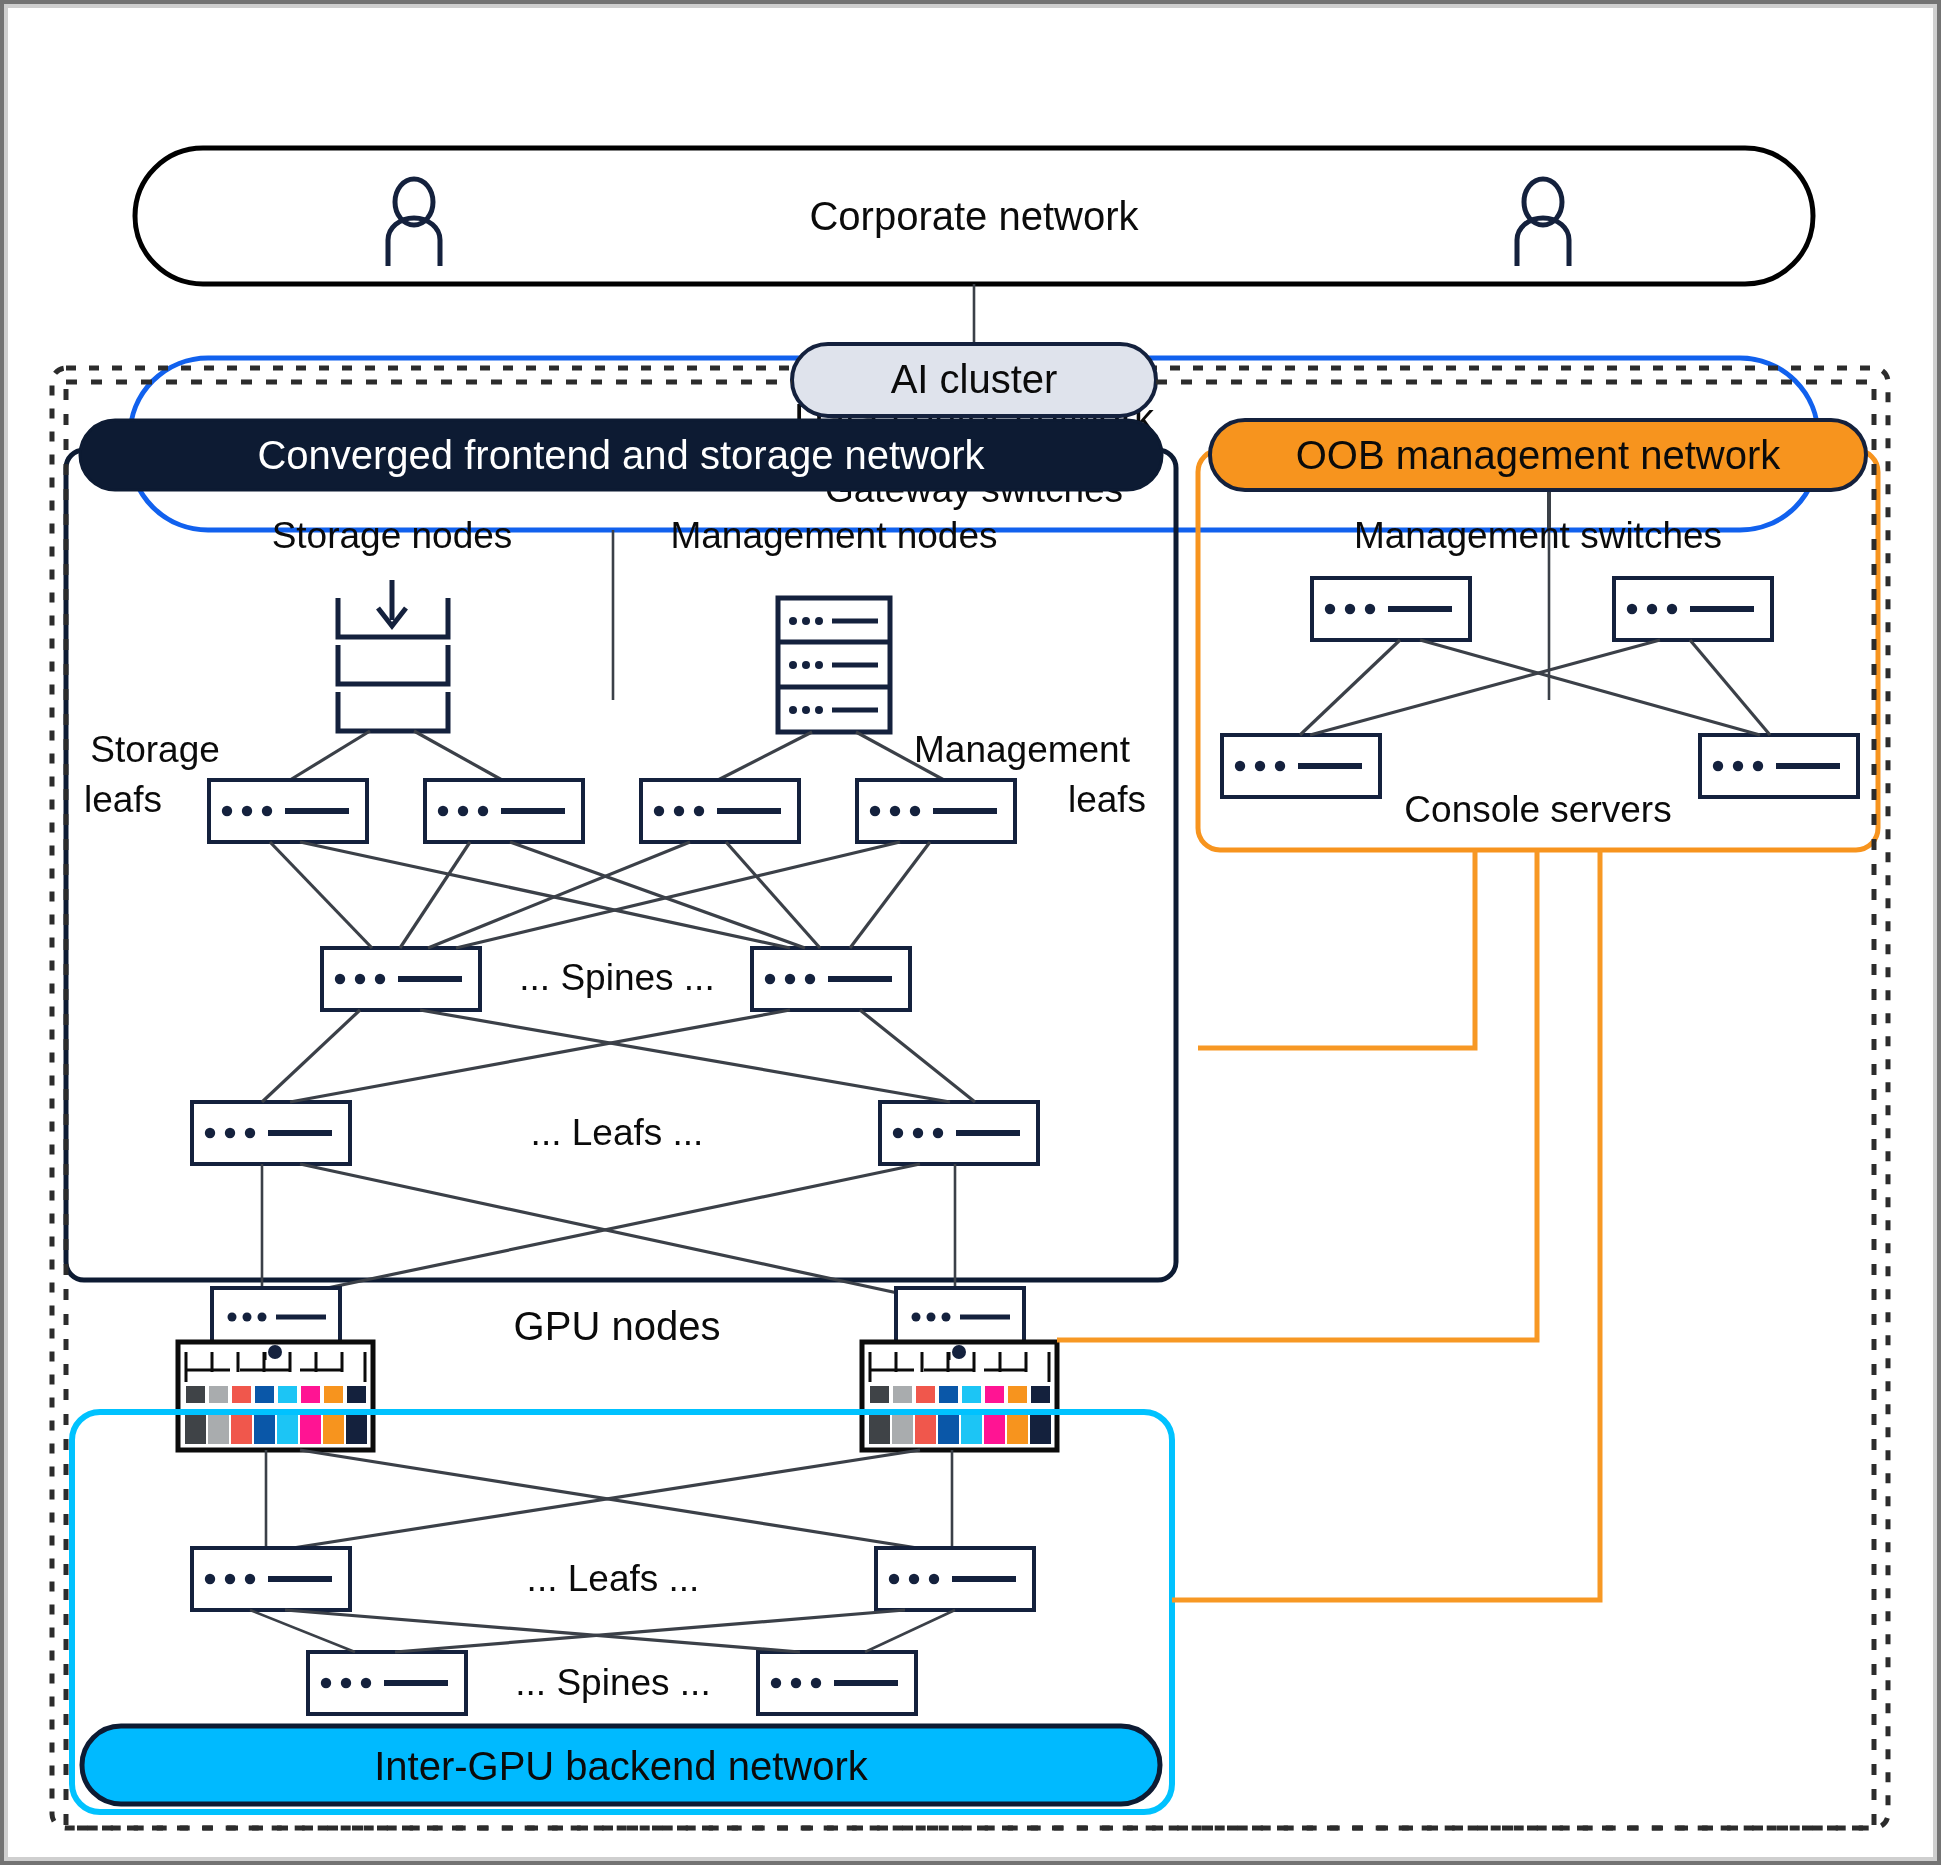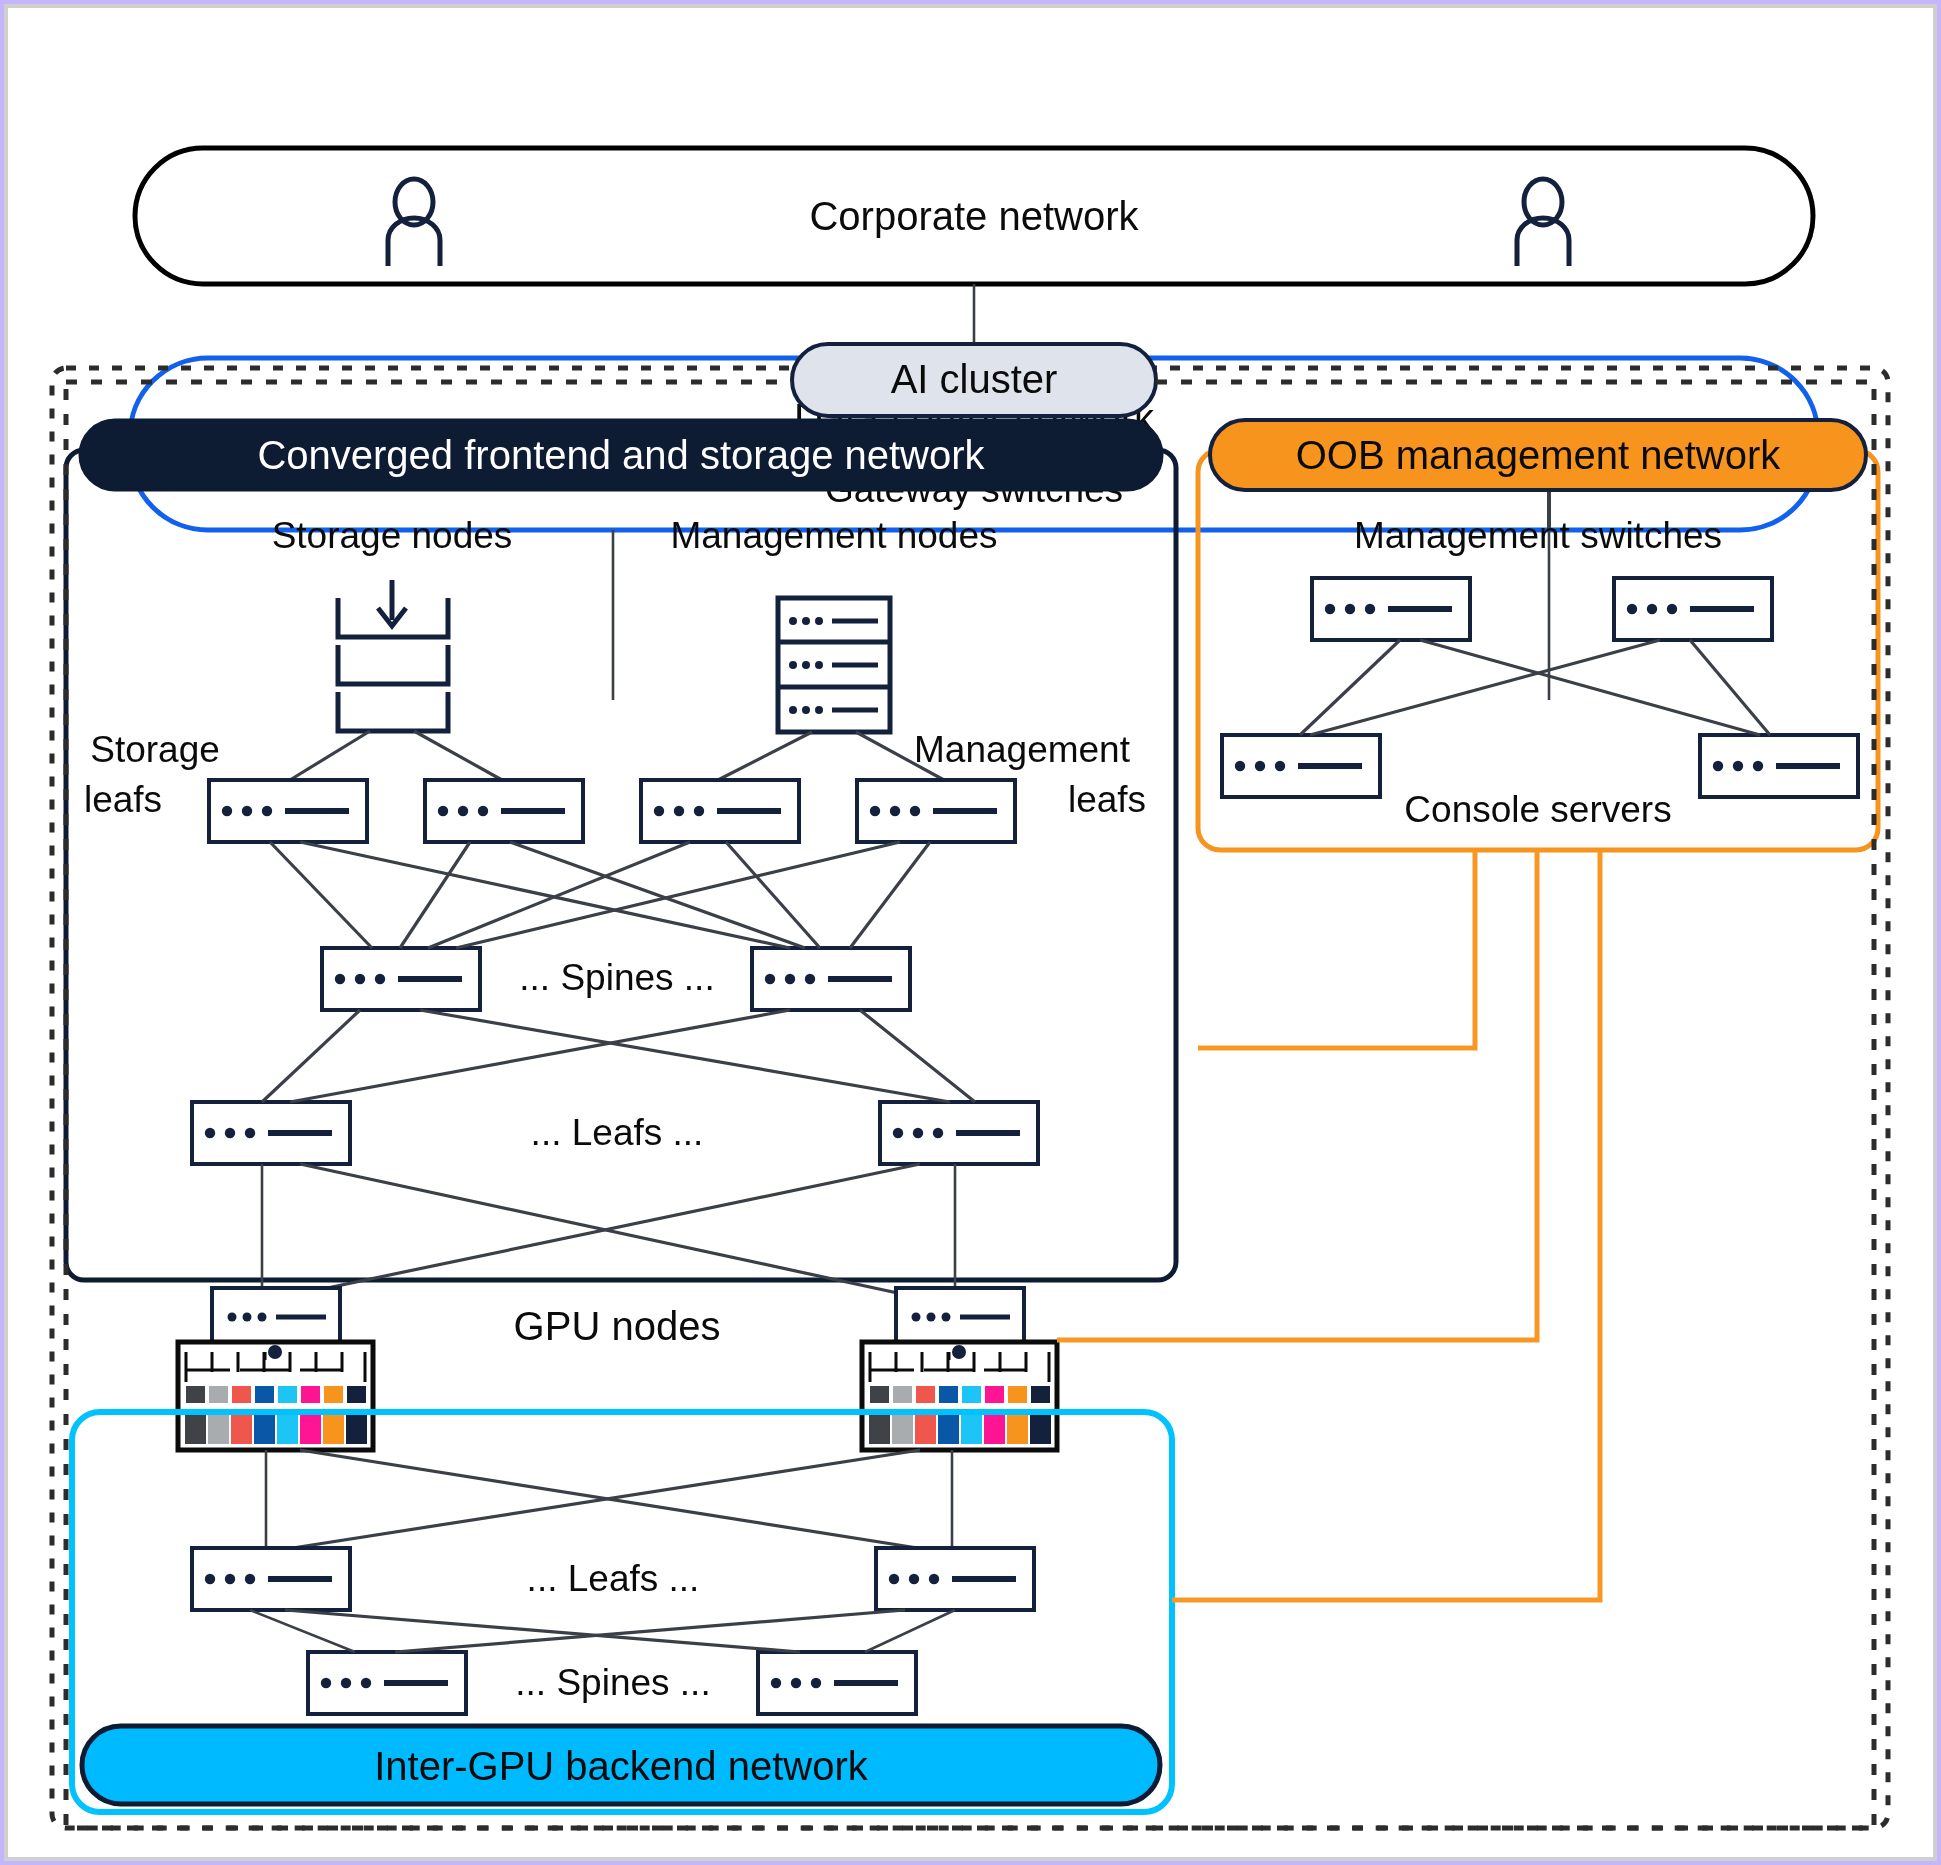--- a/index.html
+++ b/index.html
@@ -7,21 +7,21 @@
     padding: 0;
     background: #ffffff;
   }
   body {
     font-family: "Liberation Sans", sans-serif;
   }
   #stage {
     position: relative;
     width: 1941px;
     height: 1865px;
-    background: #c4b5fd;
+    background: #737373;
     overflow: hidden;
   }
   svg.diagram {
     position: absolute;
     left: 0;
     top: 0;
     width: 1941px;
     height: 1865px;
   }
   .lbl {

